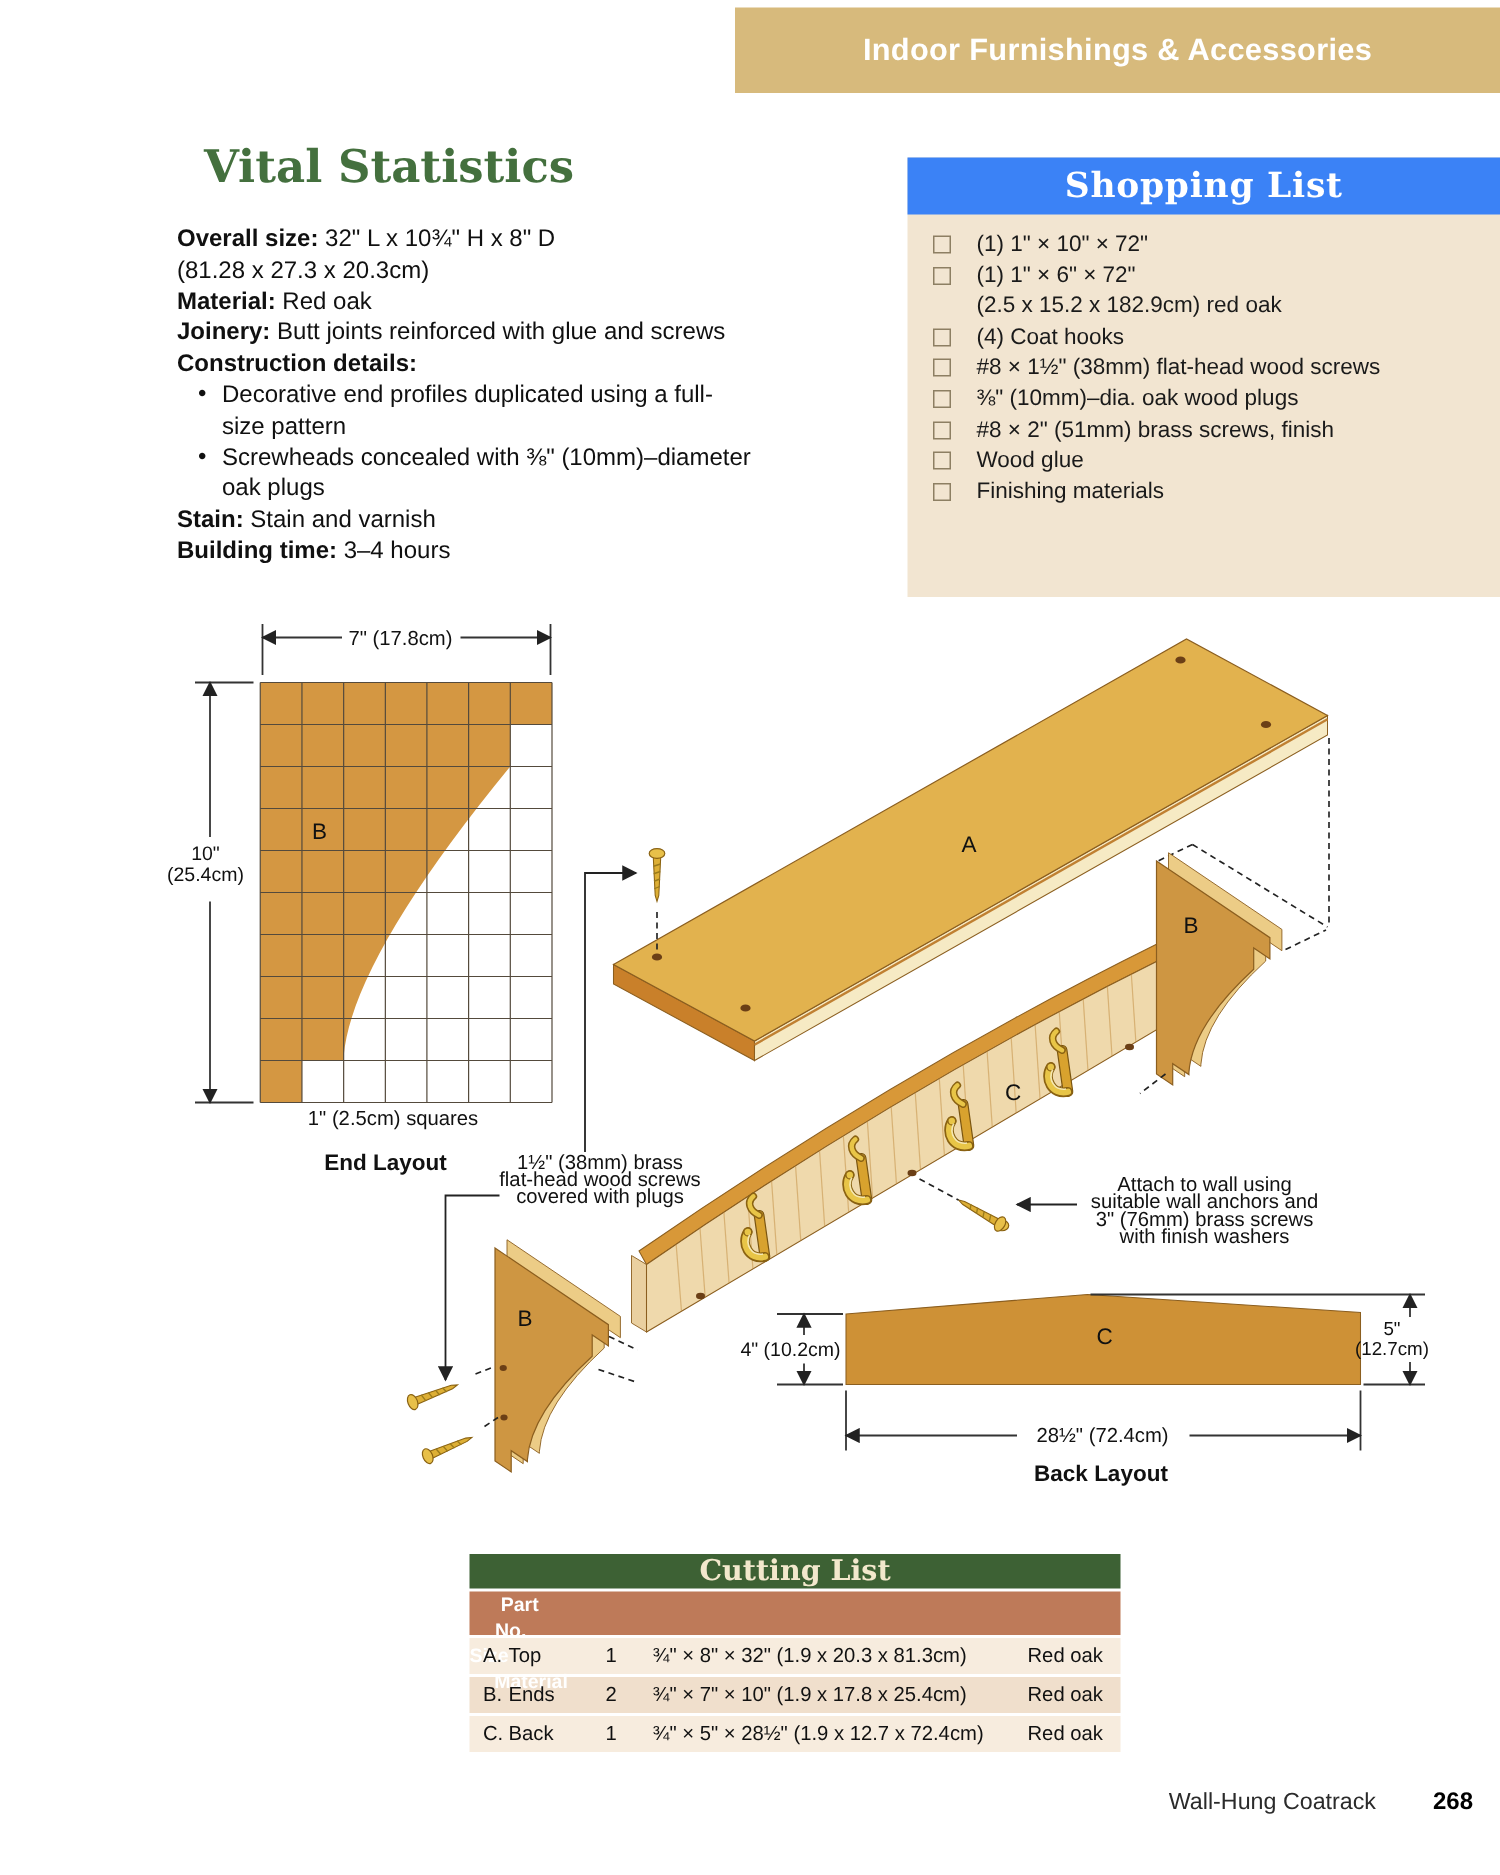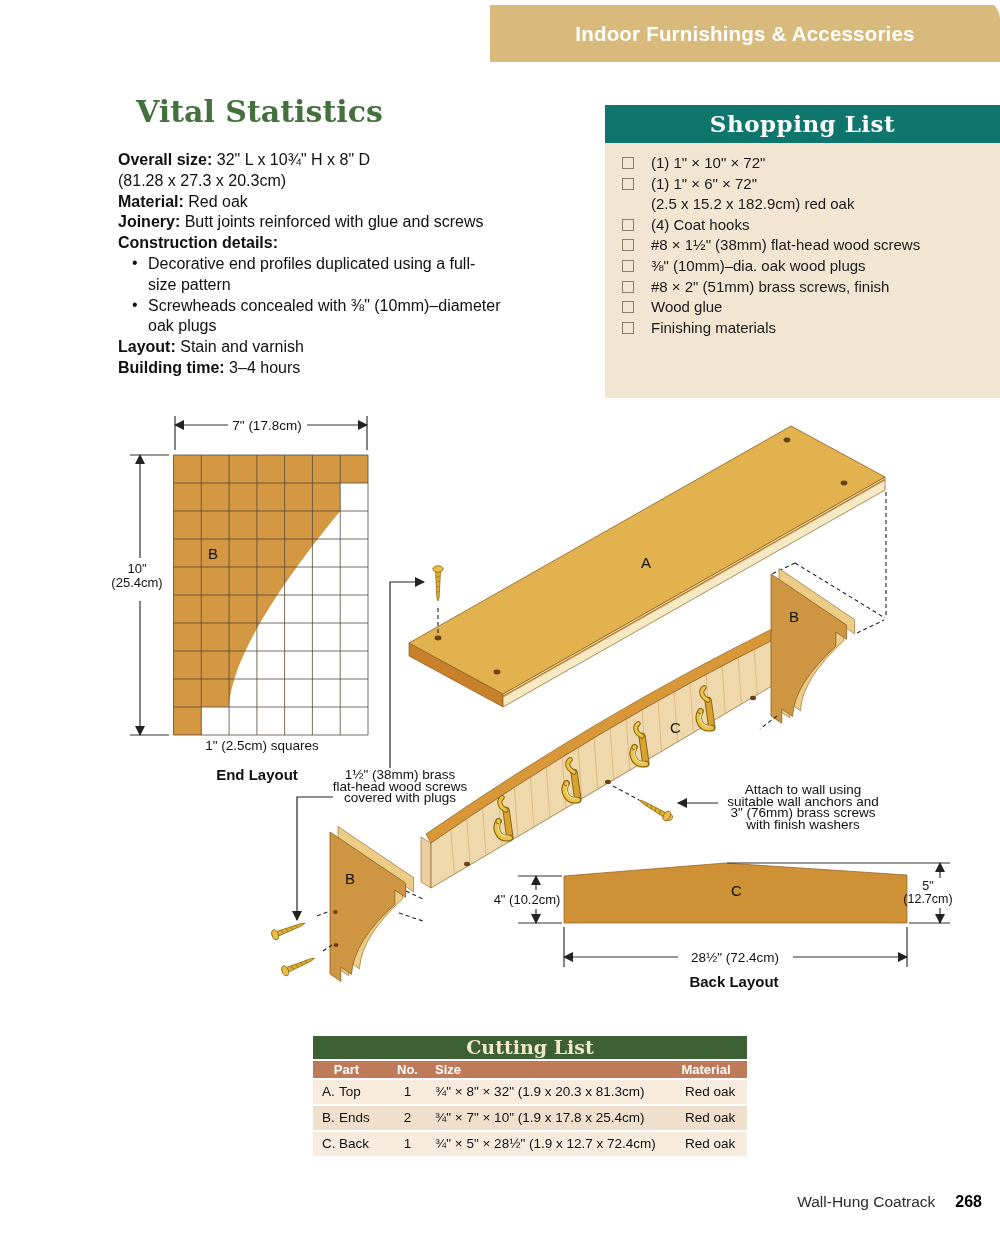--- a/index.html
+++ b/index.html
@@ -1,50 +1,50 @@
 <!DOCTYPE html>
 <html><head>
 <meta charset="utf-8">
 <style>
   html,body{margin:0;padding:0;background:#fff;}
   .page{position:relative;width:1000px;height:1250px;background:#ffffff;overflow:hidden;
-        font-family:"Liberation Sans", sans-serif;color:#111;border-radius:19px;}
+        font-family:"Liberation Sans", sans-serif;color:#111;}
   
   .banner{position:absolute;left:490px;top:5px;width:510px;height:57px;background:#d7ba7c;
           color:#fff;font-weight:bold;font-size:20.5px;line-height:57px;text-align:center;letter-spacing:.2px;}
   
   .vital-title{position:absolute;left:136px;top:94px;font-family:"DejaVu Serif",serif;
                font-weight:bold;font-size:30px;color:#44703e;}
   .vital{position:absolute;left:118px;top:150px;width:440px;font-size:16px;line-height:20.8px;color:#101010;}
   .stat-line{position:relative;}
   .stat-line .b{font-weight:bold;}
   .stat-line.bullet,.stat-line.cont{padding-left:30px;}
   .stat-line .bul{position:absolute;left:14px;top:-1px;font-size:16px;}
   
   .shopping{position:absolute;left:605px;top:105px;width:395px;height:293px;background:#f2e5d1;}
-  .shopping-header{height:38px;background:#0f766e;color:#fff;text-align:center;line-height:38px;
+  .shopping-header{height:38px;background:#3b82f6;color:#fff;text-align:center;line-height:38px;
                    font-family:"DejaVu Serif",serif;font-weight:bold;font-size:23px;letter-spacing:.5px;}
   .shopping ul{list-style:none;margin:0;padding:10px 10px 0 17px;}
   .shopping li{position:relative;padding-left:29px;font-size:15px;line-height:20.2px;margin-bottom:.5px;color:#1a1a1a;}
   .cbx{position:absolute;left:0;top:4px;width:10px;height:10px;border:1.4px solid #8d7f63;background:transparent;}
   
   .cutting{position:absolute;left:313px;top:1036px;width:434px;}
   .cut-title{height:23px;background:#3d6134;color:#f2e8cc;text-align:center;line-height:23px;
              font-family:"DejaVu Serif",serif;font-weight:bold;font-size:19px;margin-bottom:2px;}
-  .cut-head{height:17px;background:#be7a59;display:flex;color:#fff;font-weight:bold;font-size:13px;
-            line-height:17px;margin-bottom:2px;}
+  .cut-head{height:29px;background:#be7a59;display:flex;color:#fff;font-weight:bold;font-size:13px;
+            line-height:17px;margin-bottom:2px;flex-direction:column;}
   .crow{height:24px;display:flex;font-size:13.5px;line-height:24px;margin-bottom:2px;}
   .crow:nth-child(odd){background:#f7ecde;}
   .crow:nth-child(even){background:#f0dfcc;}
   .c1{width:67px;} .c2{width:55px;text-align:center;} .c3{width:230px;text-align:left;} .c4{width:82px;padding-left:20px;box-sizing:border-box;}
   .cut-head .c1{text-align:center;} .cut-head .c4{padding-left:0;text-align:center;}
   .crow .c1{padding-left:9px;box-sizing:border-box;}
   .crow .letter{display:inline-block;width:17px;}
   
-  .footer{position:absolute;top:1193px;right:18px;display:flex;gap:20px;align-items:center;}
+  .footer{position:absolute;top:1193px;right:18px;display:flex;gap:38px;align-items:center;}
   .footer .ft{font-size:15.5px;color:#2b2b2b;}
   .footer .pg{font-size:16px;font-weight:bold;color:#000;}
   
   .diagram{position:absolute;left:90px;top:405px;width:910px;height:605px;}
   svg text{font-family:"Liberation Sans",sans-serif;fill:#111;}
   .dimt{font-size:13px;} .dimt2{font-size:13.5px;} .small{font-size:12.5px;}
   .cap{font-size:15px;font-weight:bold;} .plab{font-size:15px;}
   .note{font-size:13.5px;}
   .dim{stroke:#333;stroke-width:1.2;fill:none;}
   .leader{stroke:#222;stroke-width:1.2;fill:none;}
@@ -64,21 +64,21 @@
   <div class="vital">
       <div class="stat-line"><span class="b">Overall size:</span><span> 32" L x 10¾" H x 8" D</span></div>
       <div class="stat-line"><span>(81.28 x 27.3 x 20.3cm)</span></div>
       <div class="stat-line"><span class="b">Material:</span><span> Red oak</span></div>
       <div class="stat-line"><span class="b">Joinery:</span><span> Butt joints reinforced with glue and screws</span></div>
       <div class="stat-line"><span class="b">Construction details:</span></div>
       <div class="stat-line bullet"><span class="bul">•</span><span>Decorative end profiles duplicated using a full-</span></div>
       <div class="stat-line cont"><span>size pattern</span></div>
       <div class="stat-line bullet"><span class="bul">•</span><span>Screwheads concealed with ⅜" (10mm)–diameter</span></div>
       <div class="stat-line cont"><span>oak plugs</span></div>
-      <div class="stat-line"><span class="b">Layout:</span><span> Stain and varnish</span></div>
+      <div class="stat-line"><span class="b">Stain:</span><span> Stain and varnish</span></div>
       <div class="stat-line"><span class="b">Building time:</span><span> 3–4 hours</span></div>
     </div>
 
   <div class="shopping">
     <div class="shopping-header">Shopping List</div>
     <ul>
         <li>
           <span class="cbx"></span>
           <div>(1) 1" × 10" × 72"</div>
         </li>

